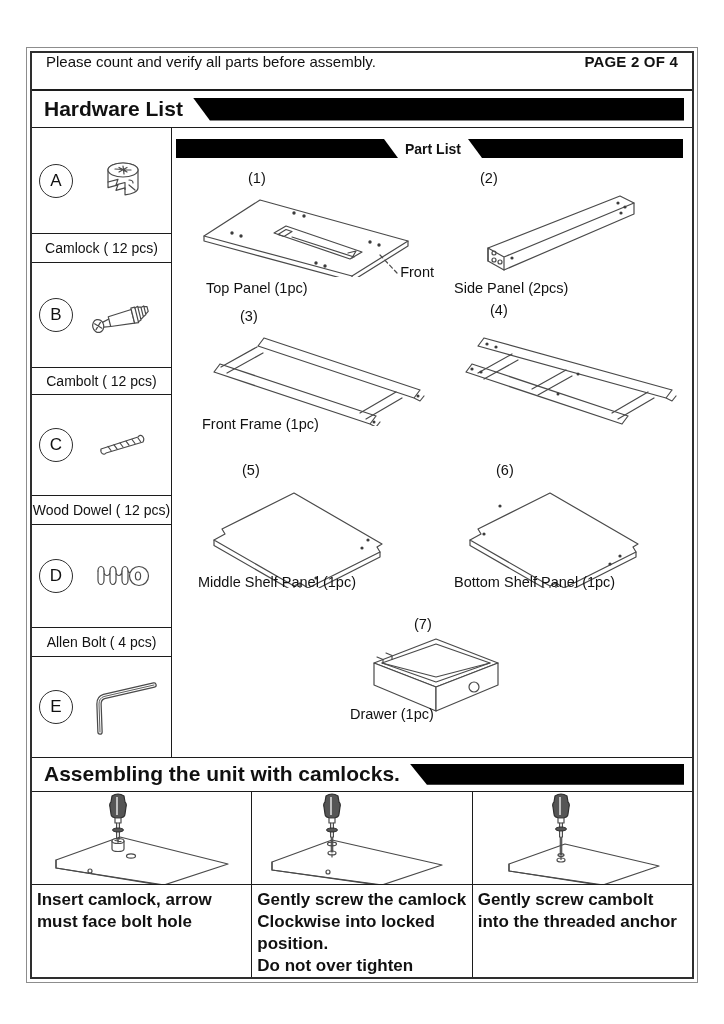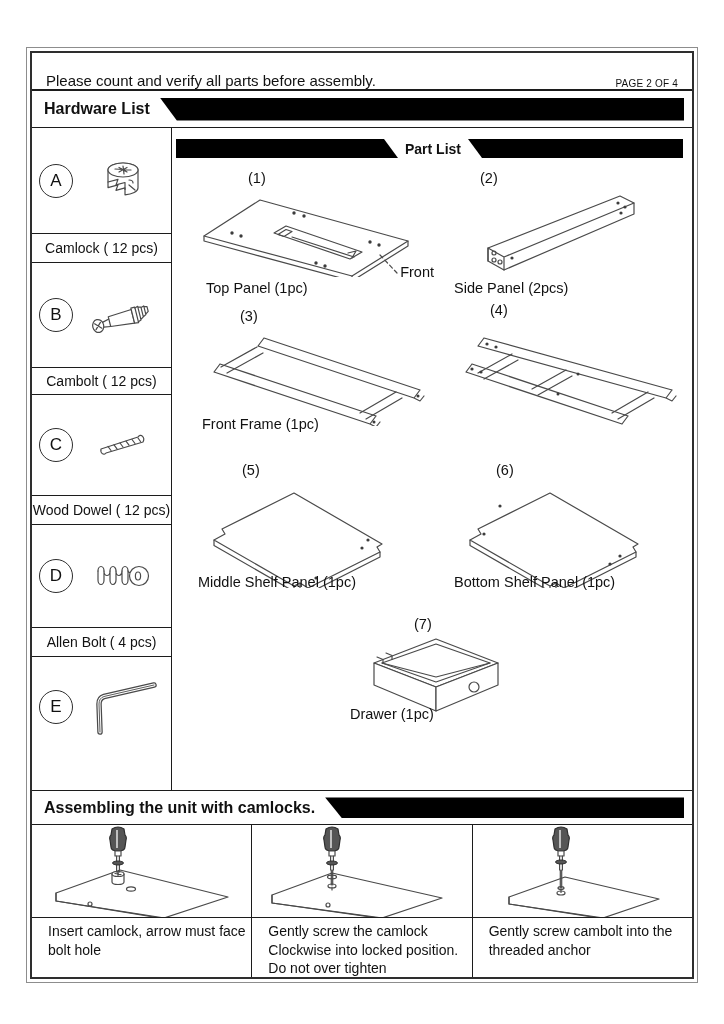--- a/index.html
+++ b/index.html
@@ -11,28 +11,28 @@
   .outer-frame {
     position: absolute; left: 26px; top: 47px; width: 672px; height: 936px;
     border: 1px solid #8d8d8d; background: #fff;
   }
   .inner-frame {
     position: absolute; left: 3px; top: 3px; right: 3px; bottom: 3px;
     border: 2px solid #2e2e2e; display: flex; flex-direction: column;
   }
   
   .header-row {
-    flex: 0 0 38px; display: flex; align-items: flex-end; justify-content: space-between;
+    flex: 0 0 38px; display: flex; align-items: flex-start; justify-content: space-between;
     padding: 0 14px; border-bottom: 2px solid #1c1c1c;
   }
   .notice { font-size: 15px; }
-  .page-num { font-size: 10px; font-weight: normal; letter-spacing: .2px; }
+  .page-num { font-size: 15px; font-weight: bold; letter-spacing: .2px; }
   
   .banner-row { flex: 0 0 36px; display: flex; align-items: center; }
-  .banner-title { font-weight: bold; font-size: 16px; white-space: nowrap; margin-left: 12px; text-align: center; }
+  .banner-title { font-weight: bold; font-size: 21px; white-space: nowrap; margin-left: 12px; text-align: center; }
   .banner-bar {
     flex: 1; height: 23px; background: #000; margin: 0 8px 0 10px;
     clip-path: polygon(0 0, 100% 0, 100% 100%, 17px 100%);
   }
   .assembling-row { flex: 0 0 34px; display: flex; align-items: center; border-top: 1.5px solid #1c1c1c; }
   .assembling-row .banner-bar { height: 21px; }
   
   .main-row { flex: 1; display: flex; border-top: 1.5px solid #1c1c1c; min-height: 0; }
   .sidebar { flex: 0 0 140px; border-right: 1.5px solid #1c1c1c; display: flex; flex-direction: column; }
   .hw-cell { display: flex; align-items: center; padding-left: 7px; }
@@ -56,21 +56,21 @@
   .part { position: absolute; }
   .part-number { font-size: 14.5px; position: absolute; top: 0; }
   .part-caption { font-size: 14.5px; position: absolute; bottom: 0; left: 0; right: 0; white-space: nowrap; }
   .part svg { position: absolute; }
   .front-label { position: absolute; font-size: 14.5px; }
   
   .steps-row { flex: 0 0 150px; display: flex; border-top: 1.5px solid #1c1c1c; }
   .step-col { flex: 1; display: flex; flex-direction: column; border-right: 1.5px solid #1c1c1c; min-width: 0; }
   .step-col:last-child { border-right: none; }
   .step-illustration { flex: 0 0 93px; border-bottom: 1.5px solid #1c1c1c; overflow: hidden; }
-  .step-text { flex: 1; padding: 4px 5px 0 16px; font-size: 14px; line-height: 1.3; white-space: pre-line; }
+  .step-text { flex: 1; padding: 4px 5px 0 5px; font-size: 17px; line-height: 1.3; white-space: pre-line; font-weight: bold; }
   .lineart { stroke: #4a4a4a; stroke-width: 1.2; fill: none; stroke-linejoin: round; stroke-linecap: round; }
   .lineart-fill { stroke: #4a4a4a; stroke-width: 1.2; fill: #fff; stroke-linejoin: round; }
 </style>
 </head>
 <body>
 
 <div class="outer-frame">
 <div class="inner-frame">
 
   <div class="header-row">

